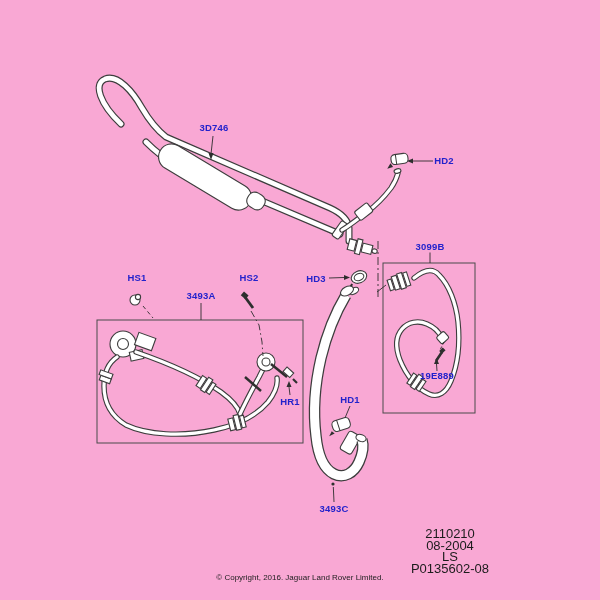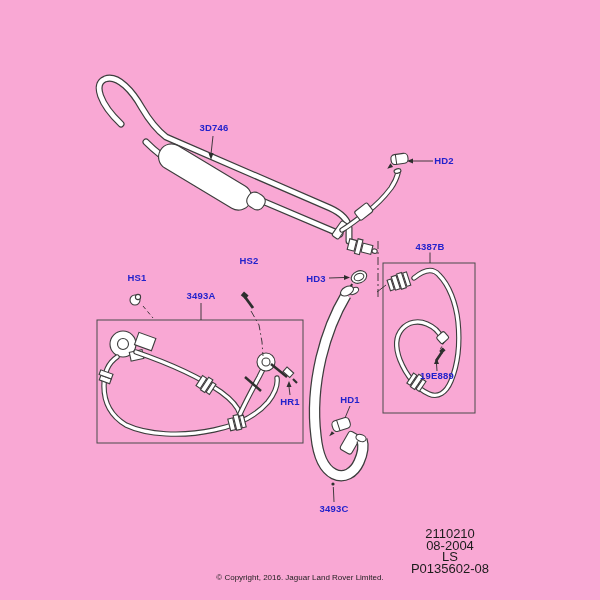--- a/index.html
+++ b/index.html
@@ -166,23 +166,23 @@
     </g>
 
     <line class="ln" x1="213" y1="136" x2="211" y2="154"></line>
     <polygon class="ah" points="208.5,153 213.5,153 211,160"></polygon>
     <line class="ln" x1="433" y1="161" x2="413" y2="161"></line>
     <polygon class="ah" points="413,158.5 413,163.5 407,161"></polygon>
   </svg>
 
   <div class="callout" style="left:214px;top:123px">3D746</div>
   <div class="callout" style="left:444px;top:156px">HD2</div>
-  <div class="callout" style="left:430px;top:242px">4387B</div>
+  <div class="callout" style="left:430px;top:242px">3099B</div>
   <div class="callout" style="left:137px;top:273px">HS1</div>
-  <div class="callout" style="left:249px;top:256px">HS2</div>
+  <div class="callout" style="left:249px;top:273px">HS2</div>
   <div class="callout" style="left:316px;top:274px">HD3</div>
   <div class="callout" style="left:201px;top:291px">3493A</div>
   <div class="callout" style="left:437px;top:371px">19E889</div>
   <div class="callout" style="left:290px;top:397px">HR1</div>
   <div class="callout" style="left:350px;top:395px">HD1</div>
   <div class="callout" style="left:334px;top:504px">3493C</div>
 
   <div class="plate">
     <div>2110210</div>
     <div>08-2004</div>

